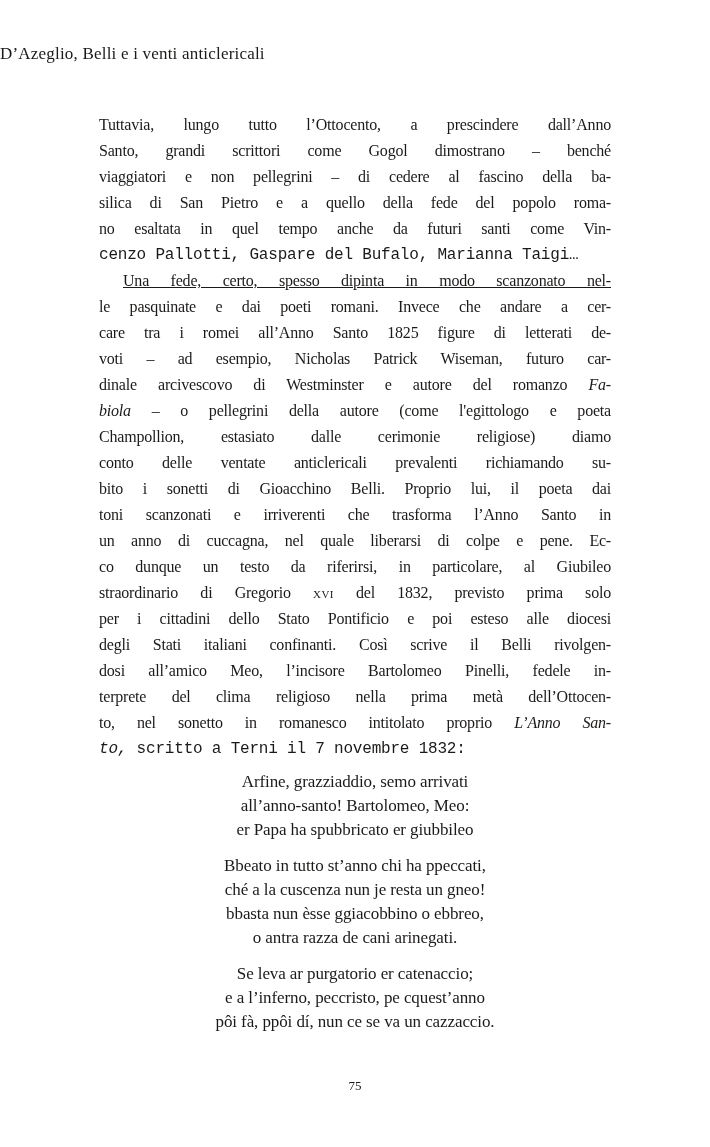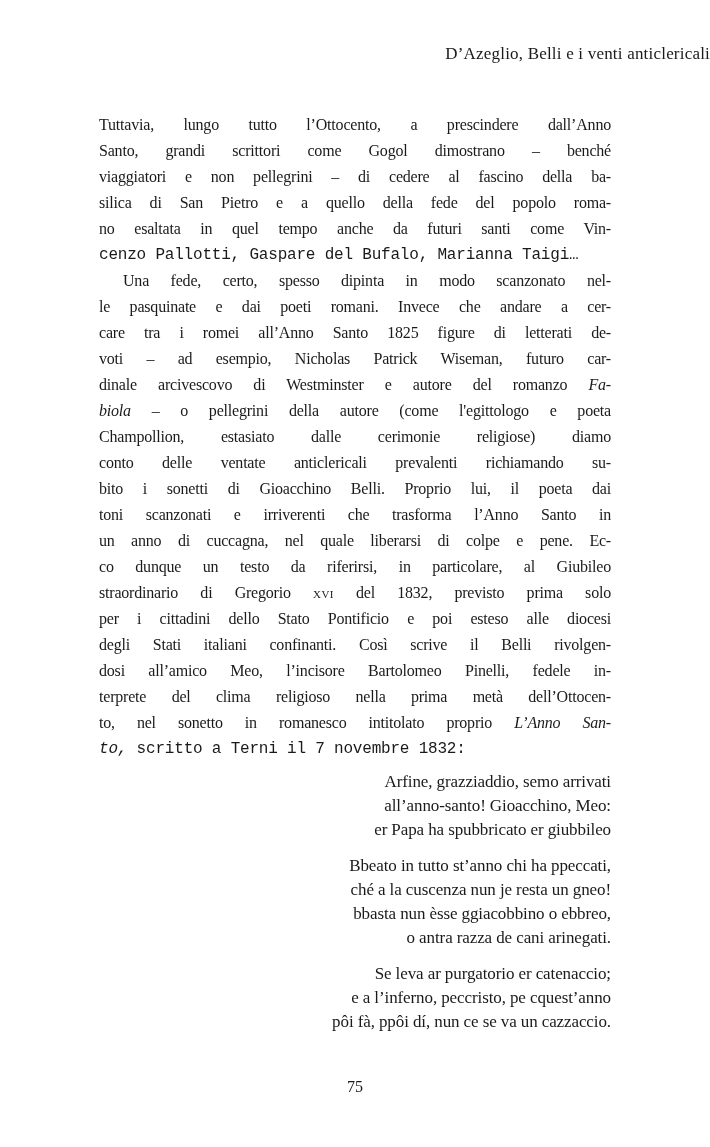--- a/index.html
+++ b/index.html
@@ -10,21 +10,21 @@
     background: #ffffff;
     font-family: "Liberation Serif", "DejaVu Serif", serif;
     color: #1c1a19;
     overflow: hidden;
   }
   .running-header {
     position: absolute;
     top: 44px;
     left: 0;
     width: 100%;
-    text-align: right;
+    text-align: left;
     font-size: 17px;
     line-height: 20px;
     letter-spacing: 0.2px;
   }
   .text-block {
     position: absolute;
     top: 112px;
     left: 99px;
     width: 512px;
   }
@@ -35,40 +35,40 @@
     letter-spacing: -0.2px;
     text-align: justify;
     text-align-last: justify;
     white-space: normal;
   }
   .line.lastline {
     text-align: left;
     text-align-last: left;
     font-family: Liberation Mono, monospace;
   }
-  .line.firstline { text-indent: 24px; }
+  .line.firstline { text-indent: 24px; text-decoration: underline; }
   .it { font-style: italic; }
   .sc { font-variant: small-caps; letter-spacing: 0.4px; }
   .poem {
     margin-top: 8px;
   }
   .stanza { margin: 0 0 12px 0; }
   .verse {
     font-size: 17px;
     line-height: 24px;
     letter-spacing: -0.1px;
-    text-align: right;
+    text-align: center;
   }
   .page-number {
     position: absolute;
     top: 1078px;
     left: 0;
     width: 100%;
     text-align: center;
-    font-size: 16px;
+    font-size: 13px;
   }
 </style>
 </head>
 <body>
 
 <div class="page">
   <div class="running-header">D’Azeglio, Belli e i venti anticlericali</div>
 
   <div class="text-block">
     <div>
@@ -98,21 +98,21 @@
           <div class="line"><span>degli Stati italiani confinanti. Così scrive il Belli rivolgen-</span></div>
           <div class="line"><span>dosi all’amico Meo, l’incisore Bartolomeo Pinelli, fedele in-</span></div>
           <div class="line"><span>terprete del clima religioso nella prima metà dell’Ottocen-</span></div>
           <div class="line"><span>to, nel sonetto in romanesco intitolato proprio </span><span class="it">L’Anno San-</span></div>
           <div class="line lastline"><span class="it">to,</span><span> scritto a Terni il 7 novembre 1832:</span></div>
         </div>
       </div>
     <div class="poem">
         <div class="stanza">
           <div class="verse">Arfine, grazziaddio, semo arrivati</div>
-          <div class="verse">all’anno-santo! Gioacchino, Meo:</div>
+          <div class="verse">all’anno-santo! Bartolomeo, Meo:</div>
           <div class="verse">er Papa ha spubbricato er giubbileo</div>
         </div>
         <div class="stanza">
           <div class="verse">Bbeato in tutto st’anno chi ha ppeccati,</div>
           <div class="verse">ché a la cuscenza nun je resta un gneo!</div>
           <div class="verse">bbasta nun èsse ggiacobbino o ebbreo,</div>
           <div class="verse">o antra razza de cani arinegati.</div>
         </div>
         <div class="stanza">
           <div class="verse">Se leva ar purgatorio er catenaccio;</div>

